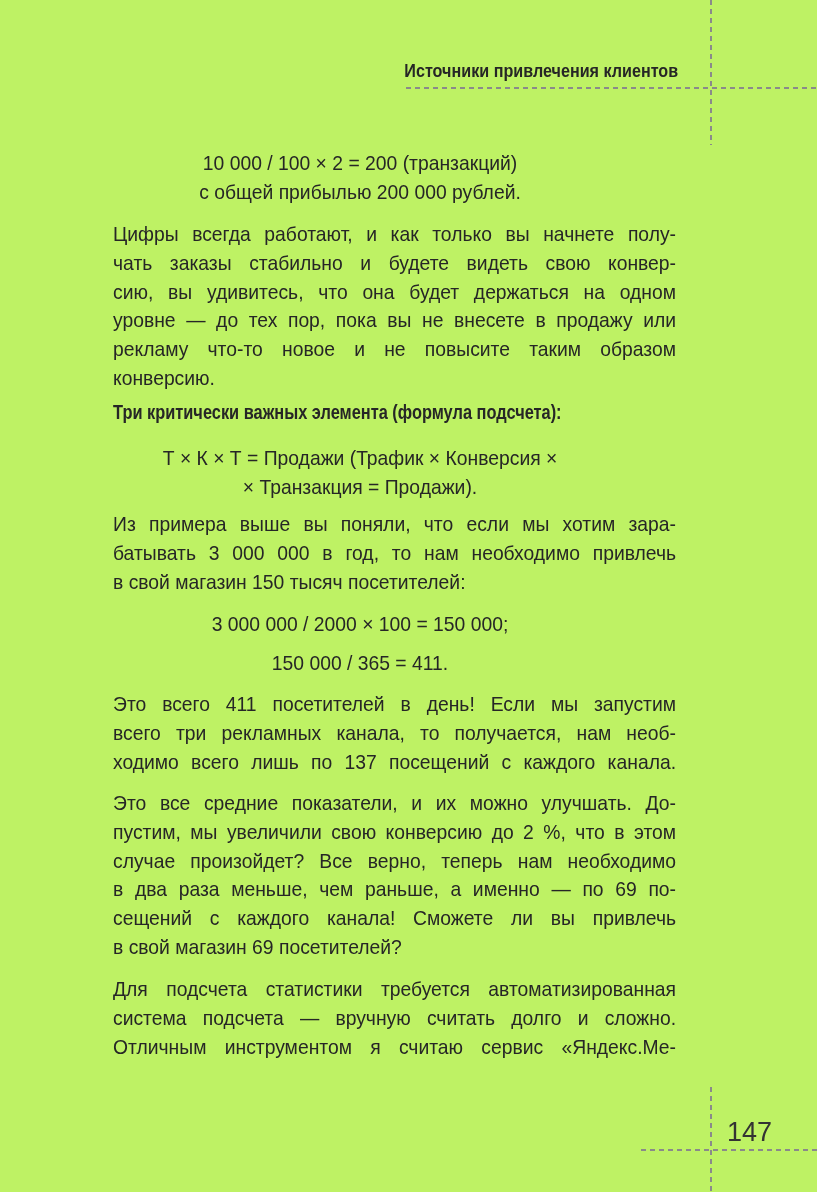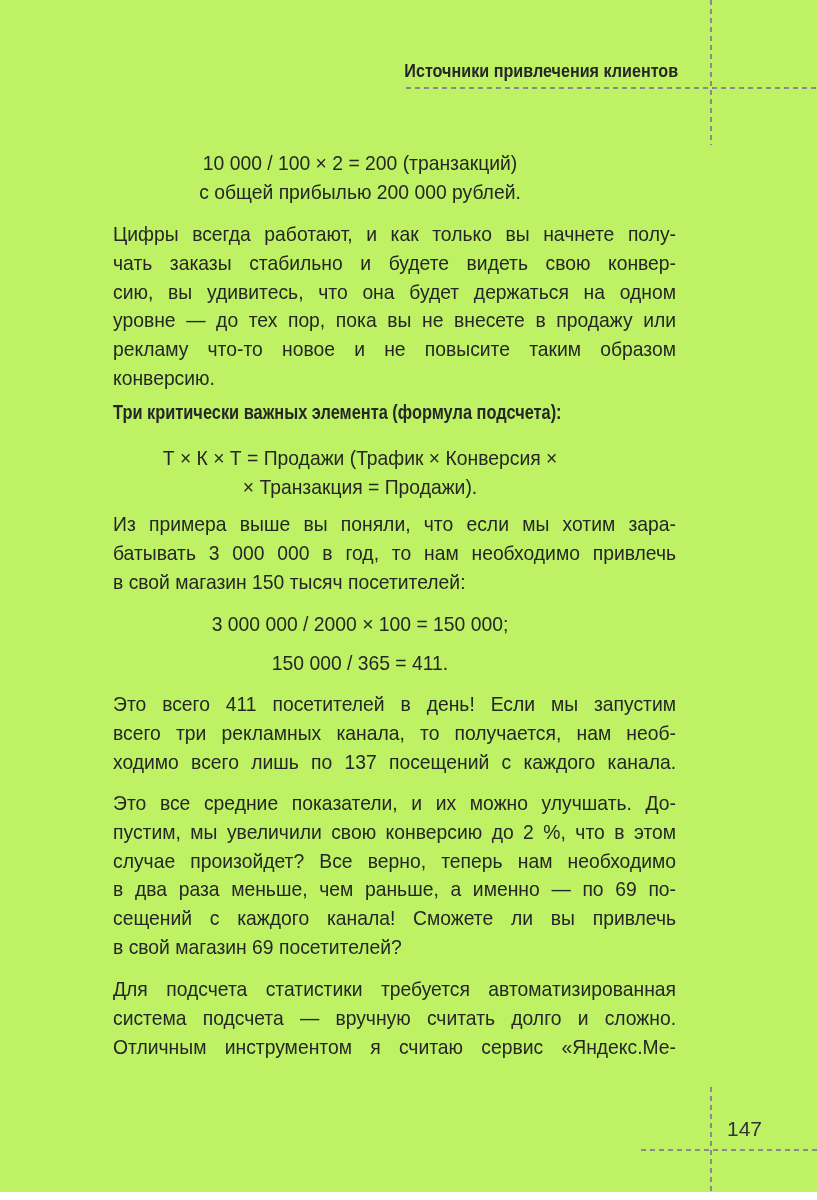--- a/index.html
+++ b/index.html
@@ -44,21 +44,21 @@
     line-height: 28.8px;
     font-weight: bold;
     white-space: nowrap;
     transform: scaleX(0.78);
     transform-origin: 0 0;
   }
   .page-number {
     position: absolute;
     left: 727px;
     top: 1117px;
-    font-size: 21px;
+    font-size: 27px;
     color: #333333;
   }
   .hdash {
     position: absolute;
     height: 2px;
     background-image: repeating-linear-gradient(90deg, #8a8a8a 0 5px, transparent 5px 9px);
   }
   .vdash {
     position: absolute;
     width: 2px;

